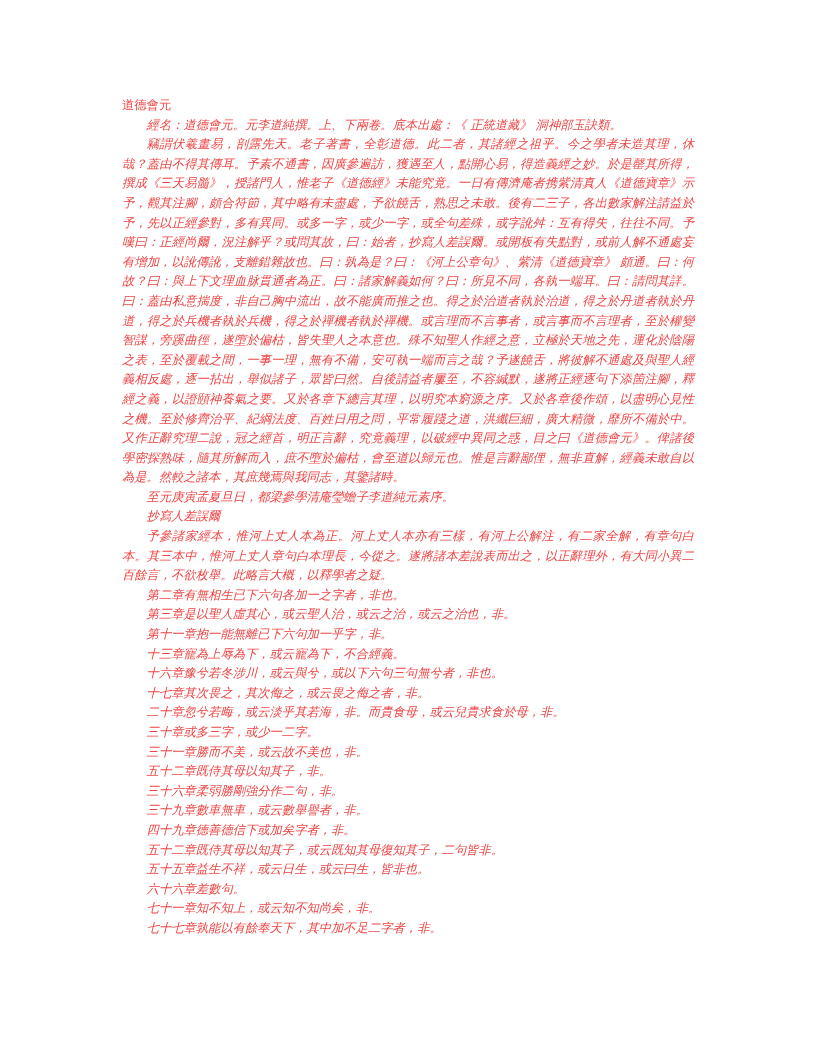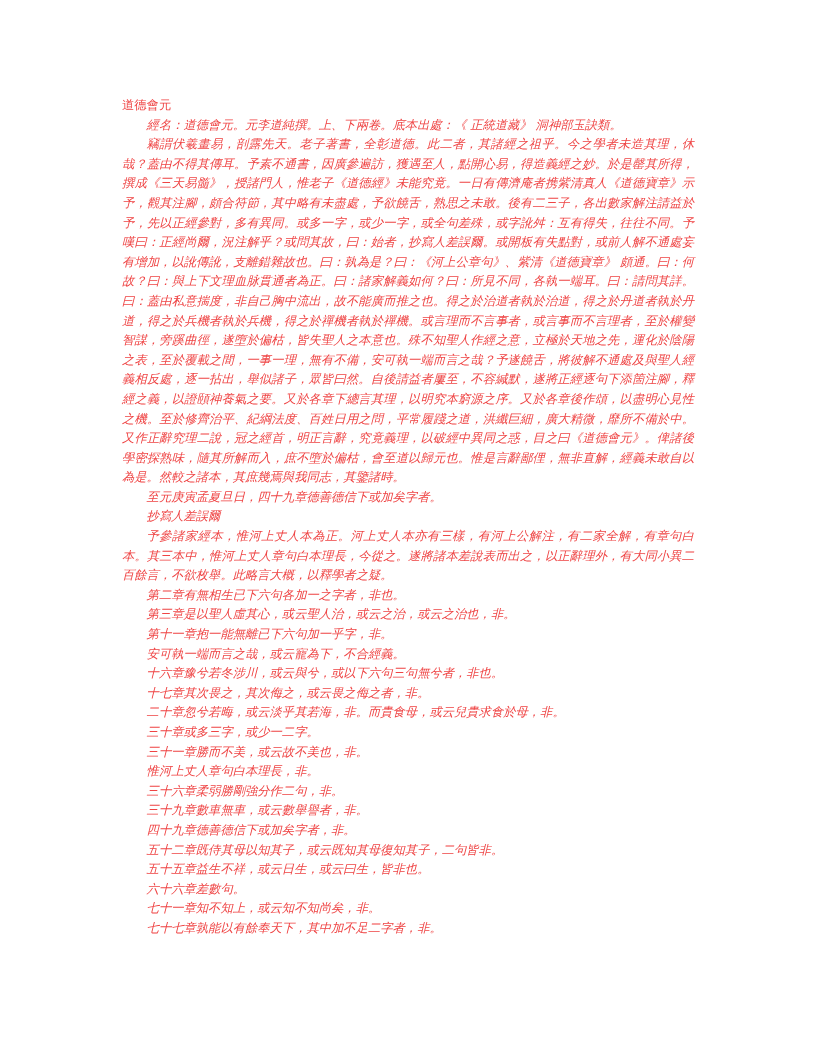--- a/index.html
+++ b/index.html
@@ -53,33 +53,33 @@
 </style>
 </head>
 <body>
 
 <div class="page">
   <div class="doc-body">
     <p class="line title noindent">道德會元</p>
     <div id="blocks-container">
         <p class="line just indent2">經名：道德會元。元李道純撰。上、下兩卷。底本出處：《 正統道藏》 洞神部玉訣類。</p>
         <p class="line just indent2">竊謂伏羲畫易，剖露先天。老子著書，全彰道德。此二者，其諸經之祖乎。今之學者未造其理，休哉？蓋由不得其傳耳。予素不通書，因廣參遍訪，獲遇至人，點開心易，得造義經之妙。於是罄其所得，撰成《三天易髓》，授諸門人，惟老子《道德經》未能究竟。一日有傳濟庵者携紫清真人《道德寶章》示予，觀其注腳，頗合符節，其中略有未盡處，予欲饒舌，熟思之未敢。後有二三子，各出數家解注請益於予，先以正經參對，多有異同。或多一字，或少一字，或全句差殊，或字訛舛：互有得失，往往不同。予嘆曰：正經尚爾，況注解乎？或問其故，曰：始者，抄寫人差誤爾。或開板有失點對，或前人解不通處妄有增加，以訛傳訛，支離錯雜故也。曰：孰為是？曰：《河上公章句》、紫清《道德寶章》 頗通。曰：何故？曰：與上下文理血脉貫通者為正。曰：諸家解義如何？曰：所見不同，各執一端耳。曰：請問其詳。曰：蓋由私意揣度，非自己胸中流出，故不能廣而推之也。得之於治道者執於治道，得之於丹道者執於丹道，得之於兵機者執於兵機，得之於禪機者執於禪機。或言理而不言事者，或言事而不言理者，至於權變智謀，旁蹊曲徑，遂墮於偏枯，皆失聖人之本意也。殊不知聖人作經之意，立極於天地之先，運化於陰陽之表，至於覆載之間，一事一理，無有不備，安可執一端而言之哉？予遂饒舌，將彼解不通處及與聖人經義相反處，逐一拈出，舉似諸子，眾皆曰然。自後請益者屢至，不容緘默，遂將正經逐句下添箇注腳，釋經之義，以證頤神養氣之要。又於各章下總言其理，以明究本窮源之序。又於各章後作頌，以盡明心見性之機。至於修齊治平、紀綱法度、百姓日用之問，平常履踐之道，洪纖巨細，廣大精微，靡所不備於中。又作正辭究理二說，冠之經首，明正言辭，究竟義理，以破經中異同之惑，目之曰《道德會元》。俾諸後學密探熟味，隨其所解而入，庶不墮於偏枯，會至道以歸元也。惟是言辭鄙俚，無非直解，經義未敢自以為是。然較之諸本，其庶幾焉與我同志，其鑒諸時。</p>
-        <p class="line just indent2">至元庚寅孟夏旦日，四十九章德善德信下或加矣字者。</p>
+        <p class="line just indent2">至元庚寅孟夏旦日，都梁參學清庵瑩蟾子李道純元素序。</p>
         <p class="line just indent2">抄寫人差誤爾</p>
         <p class="line just indent2">予參諸家經本，惟河上丈人本為正。河上丈人本亦有三樣，有河上公解注，有二家全解，有章句白本。其三本中，惟河上丈人章句白本理長，今從之。遂將諸本差說表而出之，以正辭理外，有大同小異二百餘言，不欲枚舉。此略言大概，以釋學者之疑。</p>
         <p class="line just indent2">第二章有無相生已下六句各加一之字者，非也。</p>
         <p class="line just indent2">第三章是以聖人虛其心，或云聖人治，或云之治，或云之治也，非。</p>
         <p class="line just indent2">第十一章抱一能無離已下六句加一乎字，非。</p>
-        <p class="line just indent2">安可執一端而言之哉，或云寵為下，不合經義。</p>
+        <p class="line just indent2">十三章寵為上辱為下，或云寵為下，不合經義。</p>
         <p class="line just indent2">十六章豫兮若冬涉川，或云與兮，或以下六句三句無兮者，非也。</p>
         <p class="line just indent2">十七章其次畏之，其次侮之，或云畏之侮之者，非。</p>
         <p class="line just indent2">二十章忽兮若晦，或云淡乎其若海，非。而貴食母，或云兒貴求食於母，非。</p>
         <p class="line just indent2">三十章或多三字，或少一二字。</p>
         <p class="line just indent2">三十一章勝而不美，或云故不美也，非。</p>
-        <p class="line just indent2">惟河上丈人章句白本理長，非。</p>
+        <p class="line just indent2">五十二章既侍其母以知其子，非。</p>
         <p class="line just indent2">三十六章柔弱勝剛強分作二句，非。</p>
         <p class="line just indent2">三十九章數車無車，或云數舉譽者，非。</p>
         <p class="line just indent2">四十九章德善德信下或加矣字者，非。</p>
         <p class="line just indent2">五十二章既侍其母以知其子，或云既知其母復知其子，二句皆非。</p>
         <p class="line just indent2">五十五章益生不祥，或云日生，或云曰生，皆非也。</p>
         <p class="line just indent2">六十六章差數句。</p>
         <p class="line just indent2">七十一章知不知上，或云知不知尚矣，非。</p>
         <p class="line just indent2">七十七章孰能以有餘奉天下，其中加不足二字者，非。</p>
       </div>
   </div>

